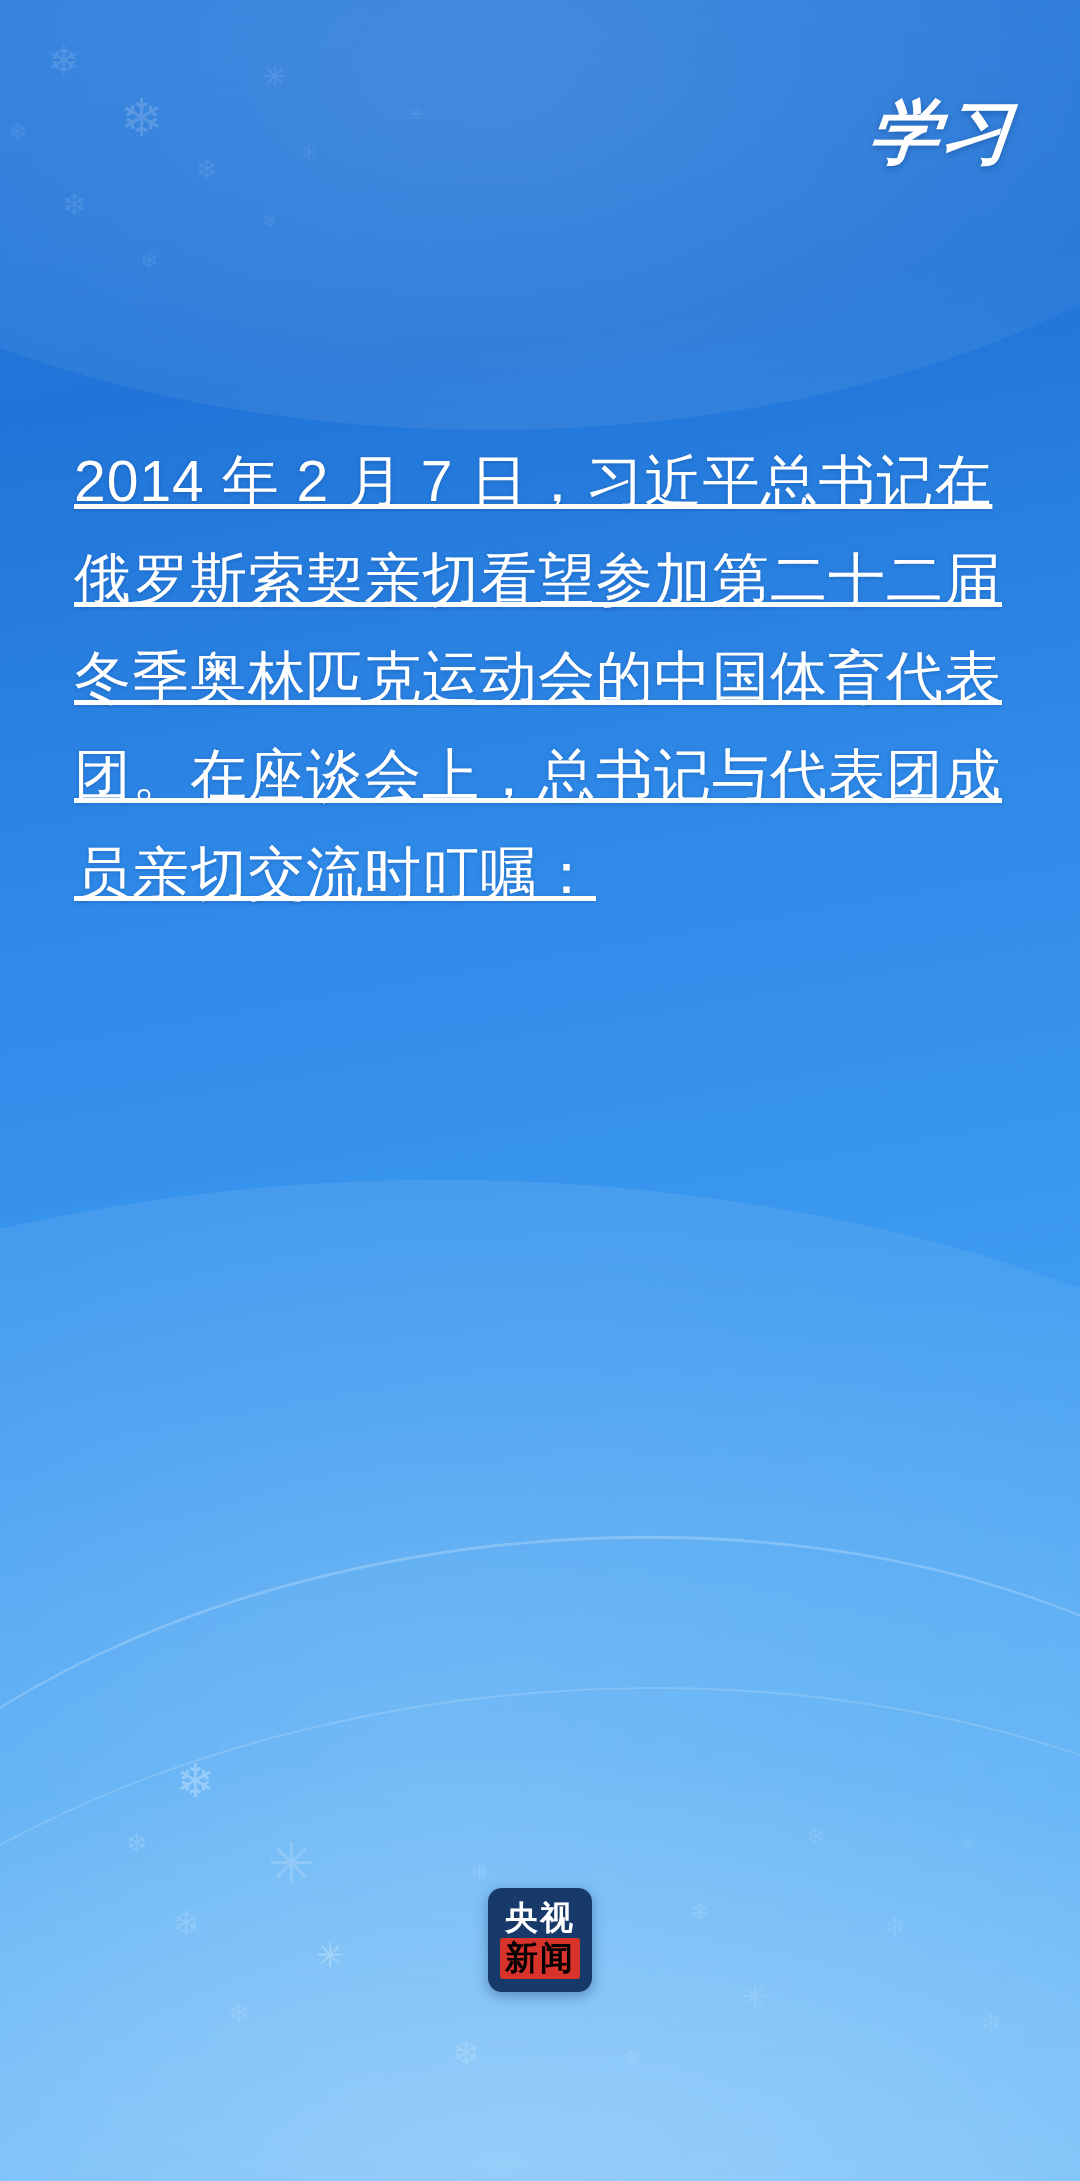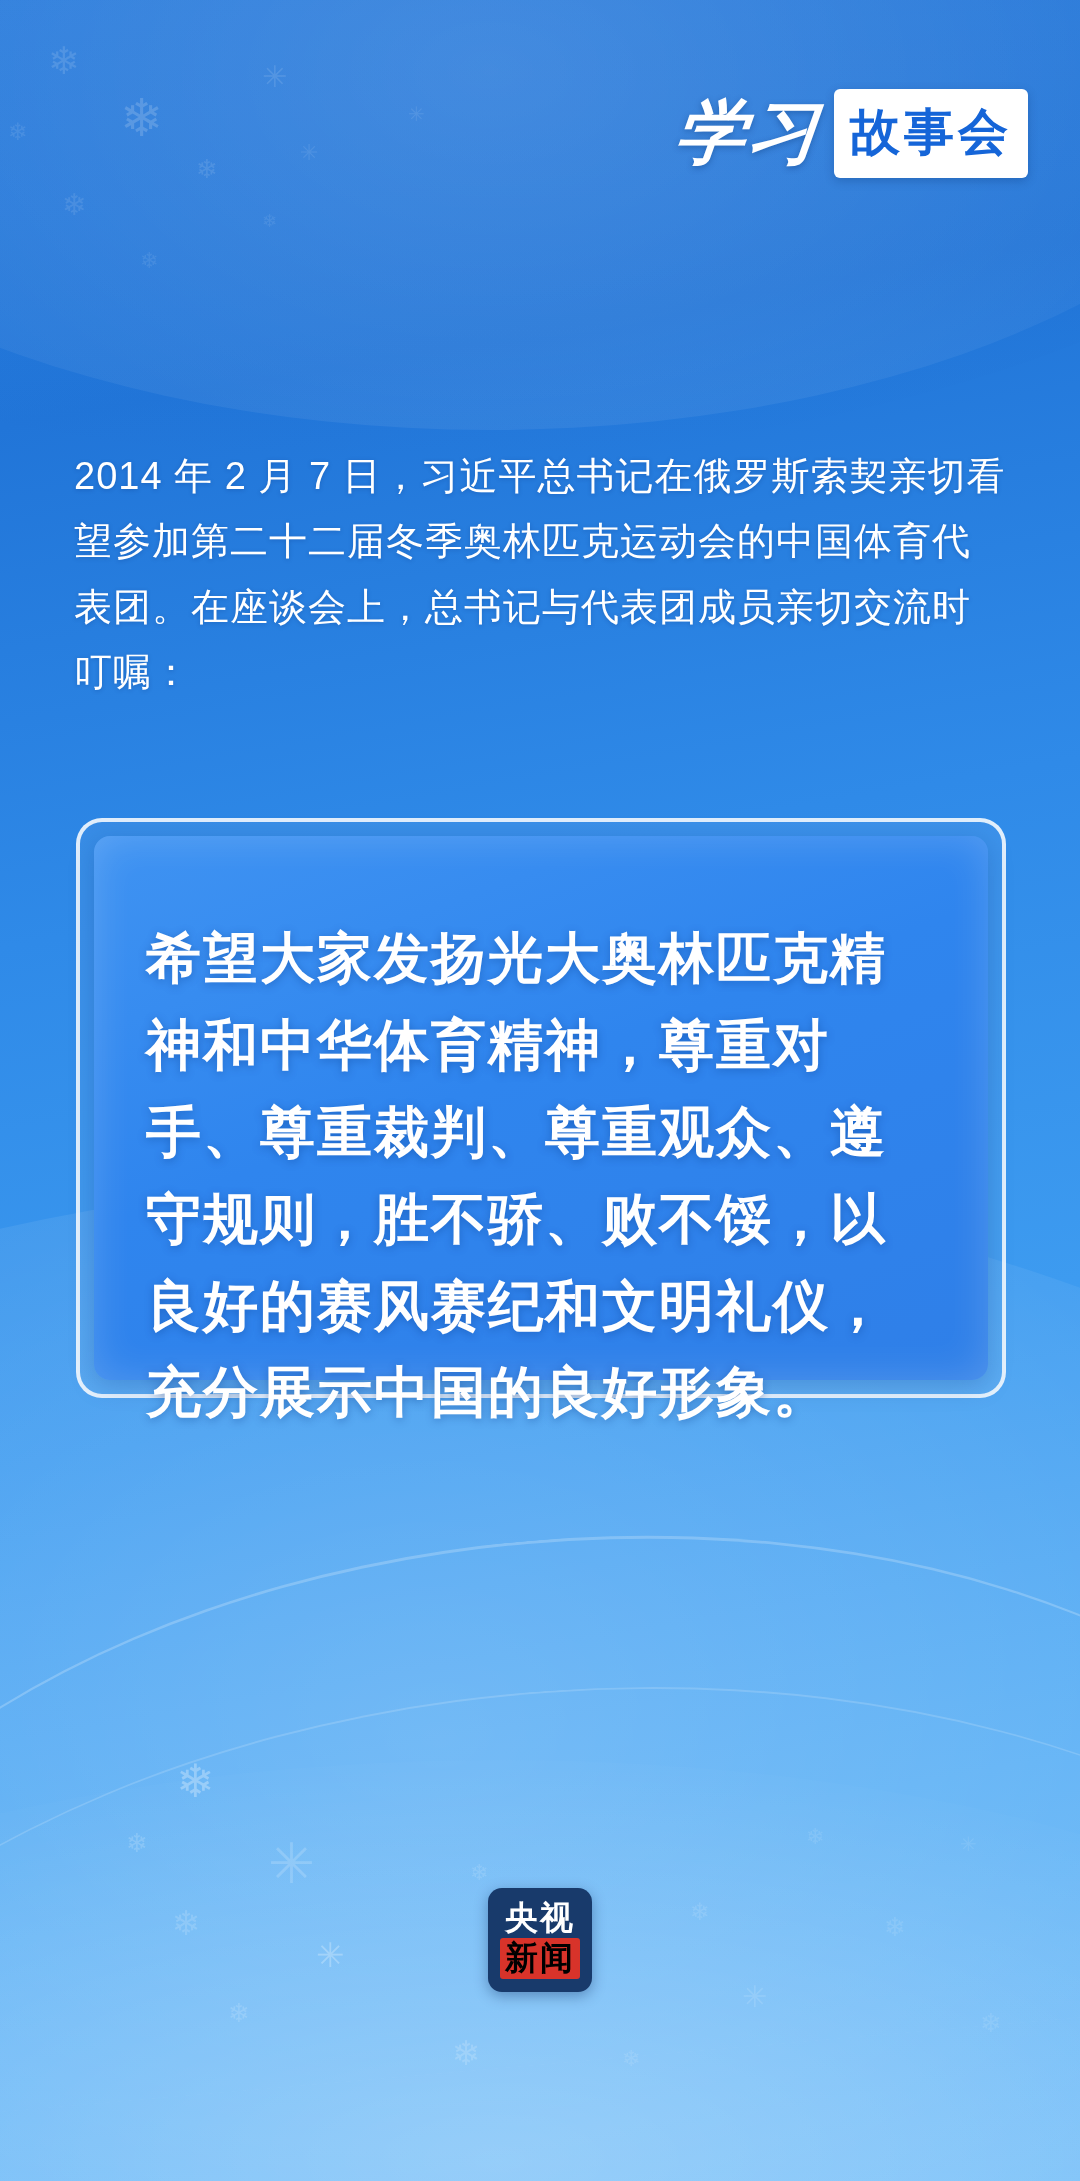--- a/index.html
+++ b/index.html
@@ -109,27 +109,28 @@
     letter-spacing: 4px;
     padding: 10px 16px 12px 16px;
     border-radius: 6px;
     box-shadow: 0 3px 10px rgba(0,40,100,0.25);
   }
 
   
   .intro {
     position: absolute;
     left: 74px;
-    top: 444px;
+    top: 432px;
     width: 935px;
     color: #ffffff;
-    font-size: 38px;
+    font-size: 57px;
     line-height: 1.72;
     letter-spacing: 1px;
     text-shadow: 0 1px 4px rgba(0,40,110,0.25);
+    text-decoration: underline;
   }
 
   
   .quote-outer {
     position: absolute;
     left: 76px;
     top: 818px;
     width: 930px;
     height: 580px;
     border: 4px solid rgba(255,255,255,0.85);
@@ -230,29 +231,23 @@
       <span class="flake" style="left: 742px; top: 1982px; font-size: 30px; opacity: 0.3;">✳</span>
       <span class="flake" style="left: 806px; top: 1826px; font-size: 22px; opacity: 0.24;">❄</span>
       <span class="flake" style="left: 884px; top: 1914px; font-size: 26px; opacity: 0.26;">❄</span>
       <span class="flake" style="left: 960px; top: 1834px; font-size: 20px; opacity: 0.22;">✳</span>
       <span class="flake" style="left: 622px; top: 2048px; font-size: 22px; opacity: 0.26;">❄</span>
       <span class="flake" style="left: 980px; top: 2010px; font-size: 26px; opacity: 0.24;">❄</span>
     </div>
 
   <div class="header">
     <div class="logo-script">学习</div>
-    <div class="logo-box">故事会</div>
   </div>
 
   <div class="intro">2014 年 2 月 7 日，习近平总书记在俄罗斯索契亲切看望参加第二十二届冬季奥林匹克运动会的中国体育代表团。在座谈会上，总书记与代表团成员亲切交流时叮嘱：</div>
 
-  <div class="quote-outer">
-    <div class="quote-inner">
-      <div class="quote-text">希望大家发扬光大奥林匹克精神和中华体育精神，尊重对手、尊重裁判、尊重观众、遵守规则，胜不骄、败不馁，以良好的赛风赛纪和文明礼仪，充分展示中国的良好形象。</div>
-    </div>
-  </div>
 
   <div class="footer-logo">
     <div class="footer-top">央视</div>
     <div class="footer-bottom">新闻</div>
   </div>
 
 </div>
 
 </body></html>

